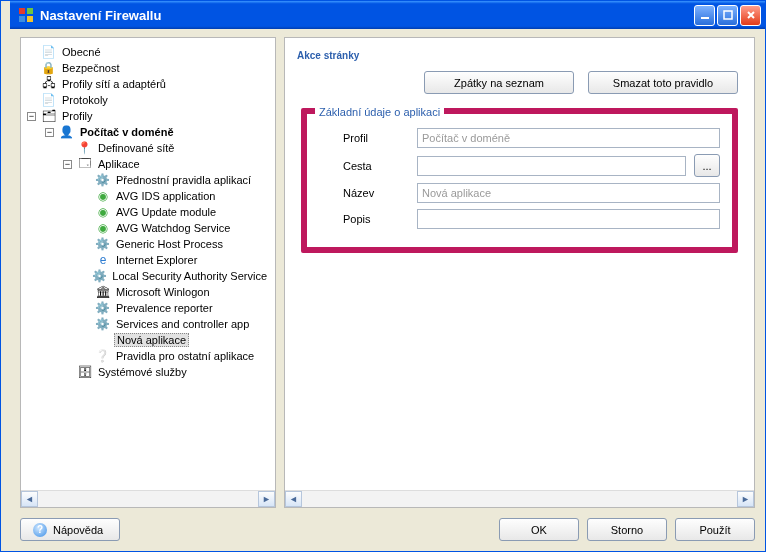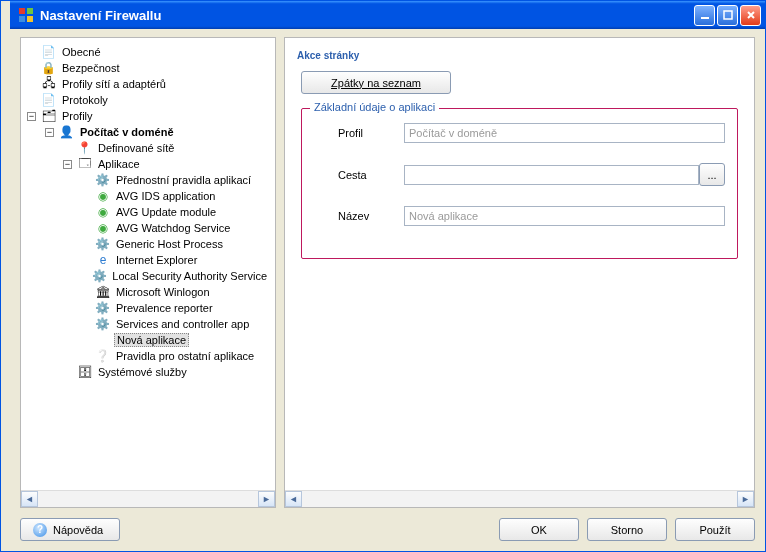--- a/index.html
+++ b/index.html
@@ -140,57 +140,56 @@
   
   .page-head {
     color: #2c5fad;
     font-weight: bold;
     font-size: 10px;
     padding: 6px 8px 10px 8px;
   }
   .btn-row {
     display: flex;
     gap: 14px;
-    justify-content: space-between;
+    justify-content: flex-end;
     padding: 0 12px 12px 12px;
-    text-decoration: underline;
   }
   .winbtn {
     min-width: 150px;
     height: 23px;
     background: linear-gradient(to bottom, #fefefe, #e8e8e8);
     border: 1px solid #8a9bb3;
     border-radius: 3px;
     font: inherit;
     cursor: pointer;
     padding: 0 10px;
   }
   .winbtn.small { min-width: 80px; }
   .winbtn.tiny { min-width: 26px; width: 26px; padding: 0; }
 
   .groupbox {
     margin: 2px 12px 12px 12px;
-    border: 1px solid #be185d;
+    border: 6px solid #be185d;
     border-radius: 2px;
     position: relative;
     padding: 14px 12px 12px 12px;
   }
   .groupbox > .legend {
     position: absolute;
     top: -8px;
     left: 8px;
     background: #ffffff;
     padding: 0 4px;
     color: #2c5fad;
   }
   .form-row {
     display: flex;
     align-items: center;
-    margin-bottom: 20px;
-    gap: 0;
+    margin-bottom: 6px;
+    gap: 8px;
   }
   .form-row .flabel {
     width: 90px;
     text-align: left;
     padding-left: 24px;
   }
   .tinput {
     flex: 1;
     height: 20px;
     border: 1px solid #a8b4c4;
@@ -459,37 +458,42 @@
           <div class="hsb-track"></div>
           <div class="hsb-btn">►</div>
         </div>
       </div>
 
       <div class="pane pane-right">
         <div class="pane-body">
           <div class="page-head">Akce stránky</div>
           <div class="btn-row">
             <button class="winbtn">Zpátky na seznam</button>
+            <button class="winbtn">Smazat toto pravidlo</button>
           </div>
 
           <div class="groupbox">
             <div class="legend">Základní údaje o aplikaci</div>
             <div class="form-row">
               <div class="flabel">Profil</div>
               <input class="tinput readonly" readonly="" value="Počítač v doméně" style="">
             </div>
             <div class="form-row">
               <div class="flabel">Cesta</div>
               <input class="tinput" style="">
               <button class="winbtn tiny">...</button>
             </div>
             <div class="form-row">
               <div class="flabel">Název</div>
               <input class="tinput" placeholder="Nová aplikace" style="">
             </div>
+            <div class="form-row">
+              <div class="flabel">Popis</div>
+              <input class="tinput" style="">
+            </div>
           </div>
 
         </div>
         <div class="hscroll">
           <div class="hsb-btn">◄</div>
           <div class="hsb-track"></div>
           <div class="hsb-btn">►</div>
         </div>
       </div>
     </div>

